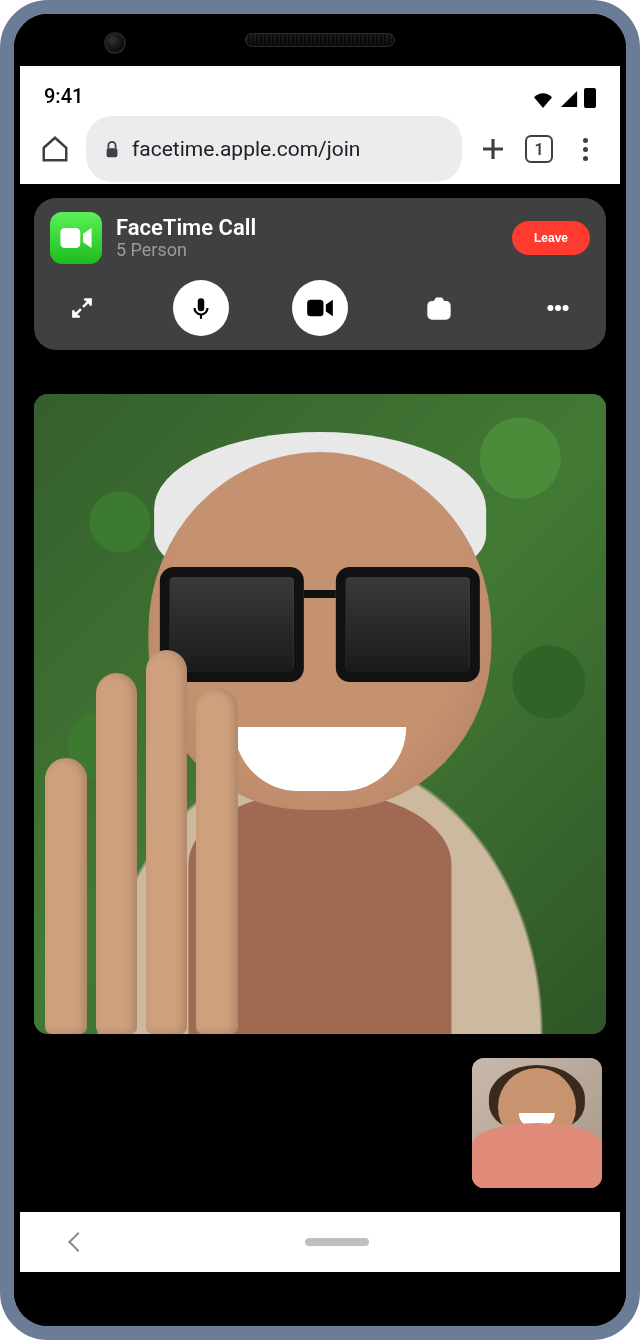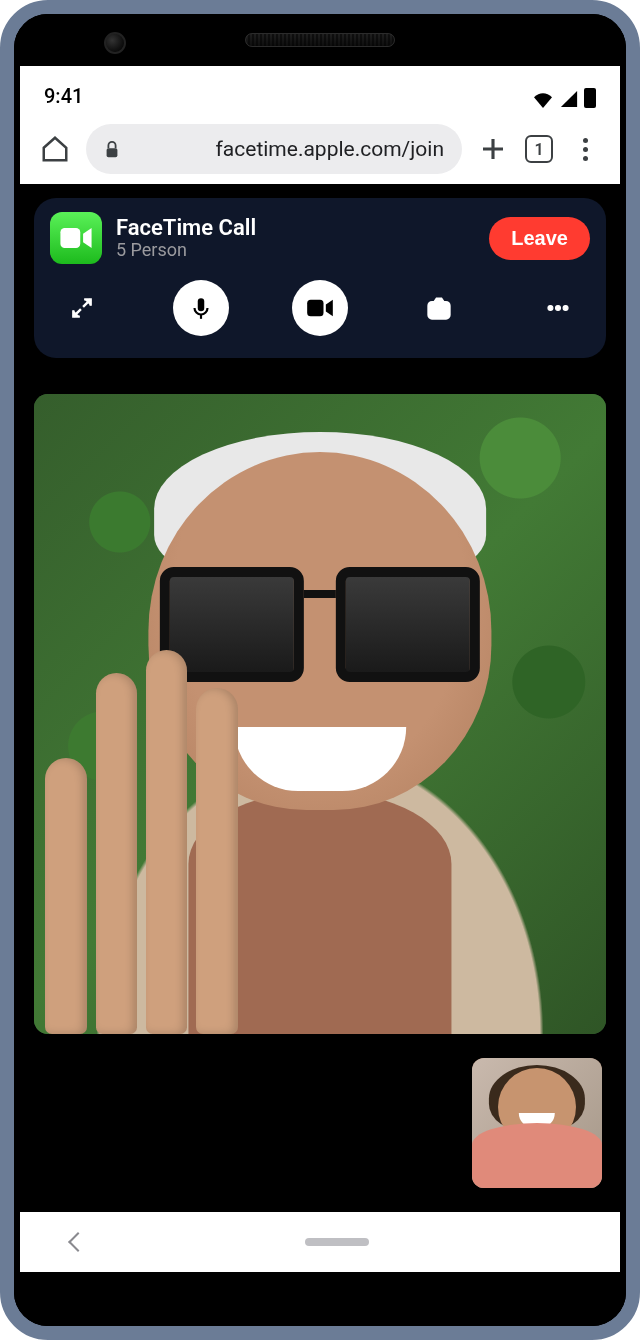--- a/index.html
+++ b/index.html
@@ -89,32 +89,31 @@
     height: 70px;
     display: flex;
     align-items: center;
     gap: 16px;
     padding: 0 20px;
     background: #fff;
   }
   .home-btn { flex: 0 0 30px; height: 30px; }
   .url-pill {
     flex: 1;
-    height: 50px;
+    height: 66px;
     background: #ececee;
     border-radius: 26px;
     display: flex;
     align-items: center;
     gap: 12px;
     padding: 0 18px;
     color: #202124;
     font-size: 21px;
     overflow: hidden;
     white-space: nowrap;
-    justify-content: space-between;
   }
   .lock-icon { width: 16px; height: 18px; }
   .plus-btn,.tabcount-btn,.kebab-btn { flex: 0 0 30px; height: 30px; display:flex; align-items:center; justify-content:center; }
   .tab-square {
     width: 28px; height: 28px; border: 2.5px solid #3c4043; border-radius: 6px;
     display:flex; align-items:center; justify-content:center;
     font-size:16px; font-weight:600; color:#3c4043;
   }
   .kebab-dot { width:5px; height:5px; background:#3c4043; border-radius:50%; margin:2px 0; }
 
@@ -124,25 +123,25 @@
     background: #000;
     position: relative;
   }
 
   
   .call-panel {
     position: absolute;
     top: 14px;
     left: 14px;
     right: 14px;
-    background: #0f172a;
+    background: #404040;
     border-radius: 22px;
     display: flex;
     flex-direction: column;
-    padding: 14px 16px 22px 16px;
+    padding: 14px 16px 14px 16px;
   }
   .call-panel-row1 {
     display: flex;
     align-items: center;
     gap: 14px;
   }
   .app-icon {
     width: 52px; height: 52px;
     background: #2ecc40;
     background: linear-gradient(180deg,#5af158,#1dbb1d);
@@ -151,21 +150,21 @@
   }
   .call-title-block { flex:1; line-height:1.15; }
   .call-title { color:#fff; font-size:22px; font-weight:600; }
   .call-sub { color:#9a9a9e; font-size:18px; }
   .leave-btn {
     background:#ff3b30;
     color:#fff;
     border:none;
     border-radius:22px;
     padding: 10px 22px;
-    font-size:20px;
+    font-size:12px;
     font-weight:600;
   }
   .call-panel-row2 {
     display:flex;
     justify-content: space-between;
     align-items:center;
     margin-top:16px;
     padding: 0 4px;
   }
   .ctrl-btn {

